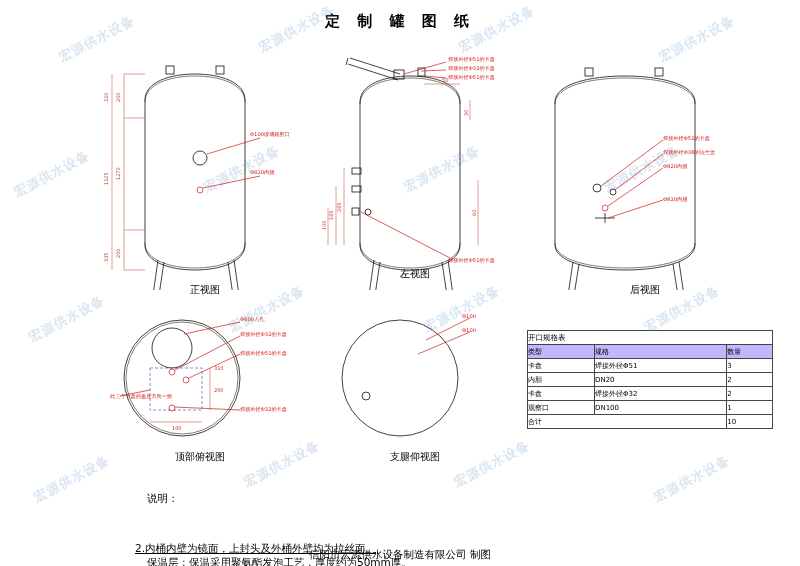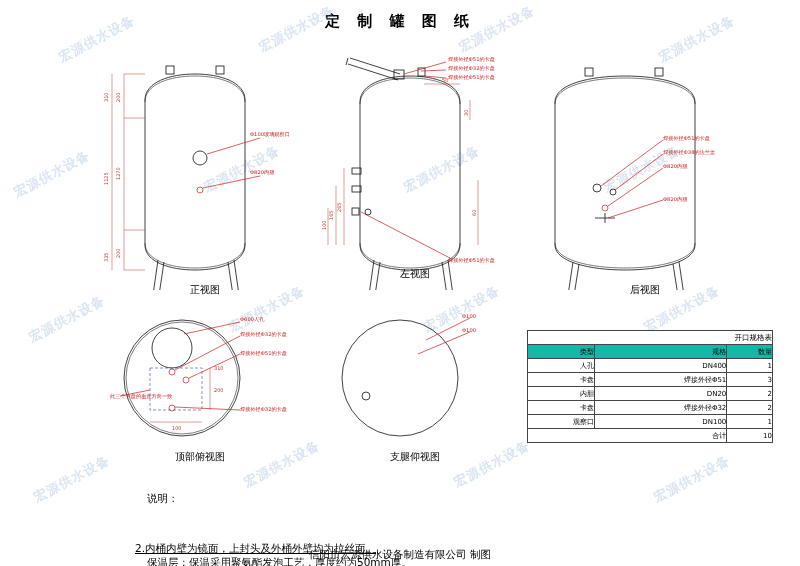--- a/index.html
+++ b/index.html
@@ -66,32 +66,32 @@
     position: absolute;
     left: 527px;
     top: 330px;
     width: 246px;
     border-collapse: collapse;
     font-size: 7px;
     background: #fff;
   }
   #bom td, #bom th {
     border: 1px solid #444;
-    text-align: right;
+    text-align: left;
     height: 13px;
     padding: 0;
     font-weight: normal;
     color: #000;
   }
   #bom .caption td {
     border: 1px solid #444;
     height: 13px;
     font-size: 7.5px;
   }
-  #bom .hdr td { background: #14b8a6; }
+  #bom .hdr td { background: #c4b5fd; }
   .red { fill: none; stroke: #d11a1a; stroke-width: 0.7; }
   .redtext { fill: #d11a1a; font-size: 5.2px; font-family: "DejaVu Sans", sans-serif; }
   .blk { fill: none; stroke: #111; stroke-width: 0.8; }
   .blkthin { fill: none; stroke: #111; stroke-width: 0.55; }
   .dim { fill: none; stroke: #c0392b; stroke-width: 0.5; }
   .dimtext { fill: #c0392b; font-size: 5px; }
   .bluedash { fill: none; stroke: #2b43b8; stroke-width: 0.6; stroke-dasharray: 3 2; }
 </style>
 </head>
 <body>
@@ -288,25 +288,20 @@
     <tbody>
       <tr class="caption">
         <td colspan="3">开口规格表</td>
       </tr>
       <tr class="hdr">
         <td>类型</td>
         <td>规格</td>
         <td>数量</td>
       </tr>
       <tr>
-        <td>人孔</td>
-        <td>DN400</td>
-        <td>1</td>
-      </tr>
-      <tr>
         <td>卡盘</td>
         <td>焊接外径Φ51</td>
         <td>3</td>
       </tr>
       <tr>
         <td>内胆</td>
         <td>DN20</td>
         <td>2</td>
       </tr>
       <tr>

